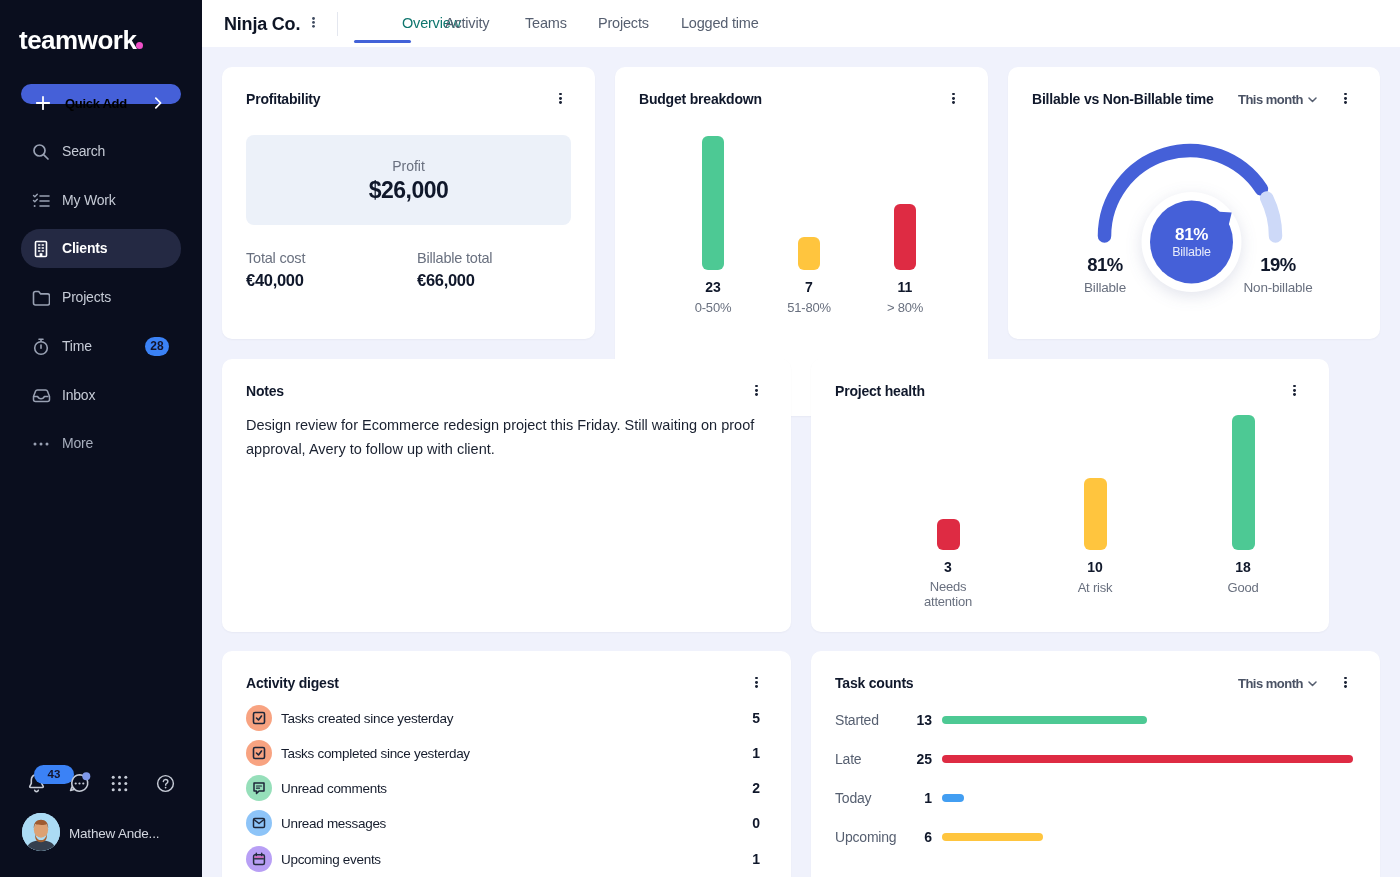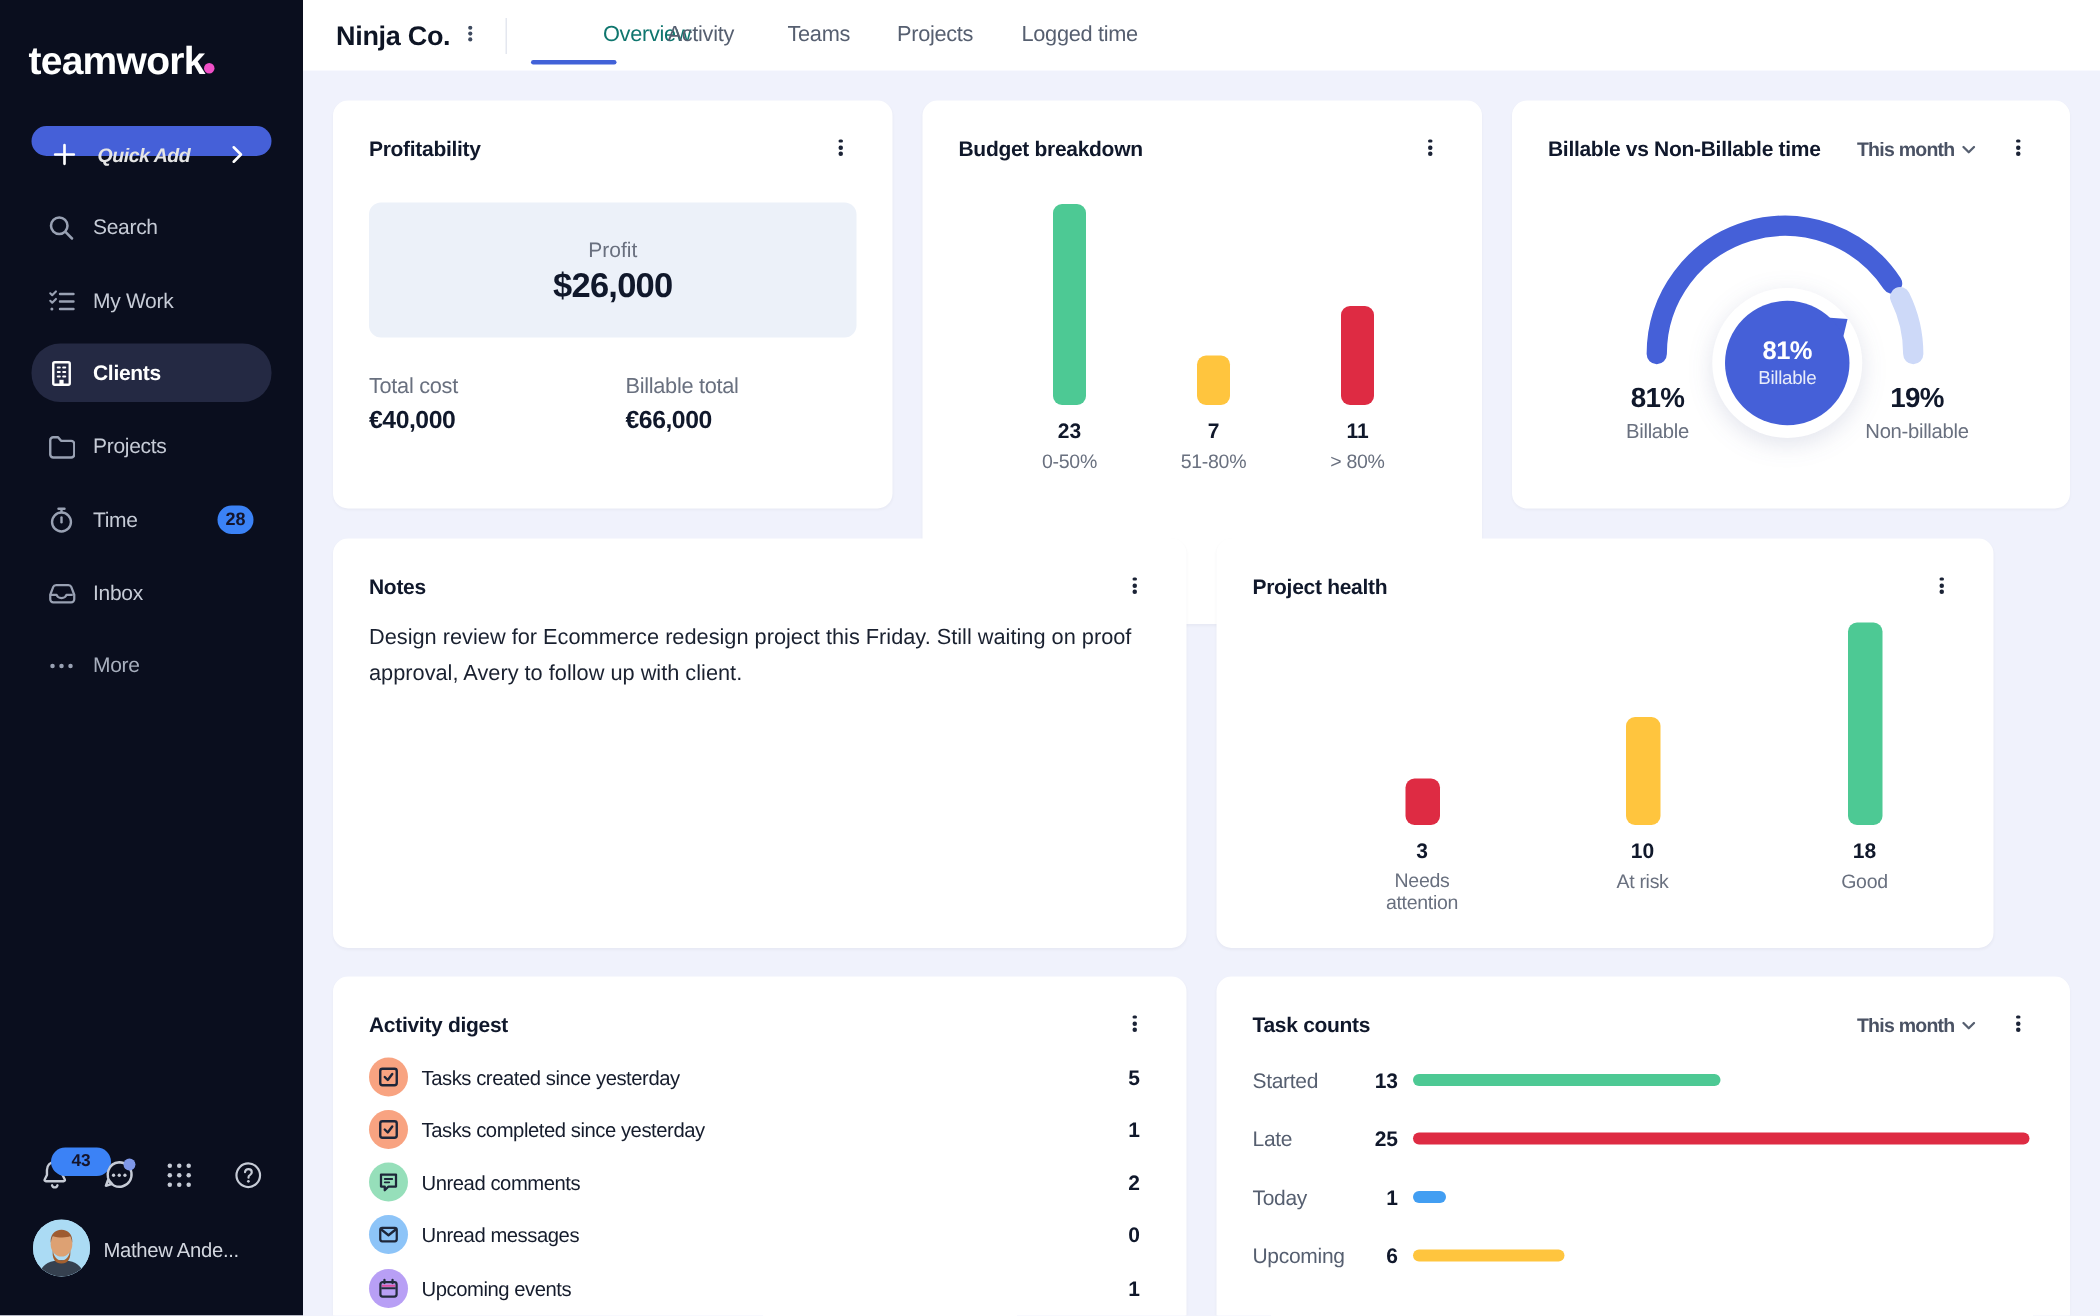--- a/index.html
+++ b/index.html
@@ -2,21 +2,21 @@
 <html><head>
 <meta charset="utf-8">
 <style>
 * { margin:0; padding:0; box-sizing:border-box; }
 html,body { width:1400px; height:877px; overflow:hidden; font-family:"Liberation Sans", sans-serif; }
 body { position:relative; background:#F0F2FC; }
 
 
 #sidebar { position:absolute; left:0; top:0; width:202px; height:877px; background:#0A0E1E; }
 .logo { position:absolute; left:19px; top:25px; font-size:26px; font-weight:bold; color:#fff; letter-spacing:-0.5px; }
-.qadd { position:absolute; left:21px; top:84px; width:160px; height:20px; border-radius:19px; background:#4560D8; color:#e5e5e5;font-style:italic; }
+.qadd { position:absolute; left:21px; top:84px; width:160px; height:20px; border-radius:19px; background:#4560D8; color:#000000; }
 .qadd .plus { position:absolute; left:14px; top:11px; }
 .qadd .txt { position:absolute; left:44px; top:12px; font-size:13px; font-weight:bold; letter-spacing:-0.3px; }
 .qadd .arr { position:absolute; right:16px; top:12px; }
 .mi { position:absolute; left:0; width:232px; height:39px; }
 .mi .ic { position:absolute; left:32px; top:11px; }
 .mi .lb { position:absolute; left:62px; top:11px; font-size:14px; color:#C6CBD6; letter-spacing:-0.2px; }
 .mi.sel { left:21px; width:160px; border-radius:19px; background:#242943; }
 .mi.sel .ic { left:11px; }
 .mi.sel .lb { left:41px; color:#fff; font-weight:bold; }
 .badge { position:absolute; border-radius:10px; background:#3b82f6; color:#14142b; font-weight:bold; text-align:center; }

